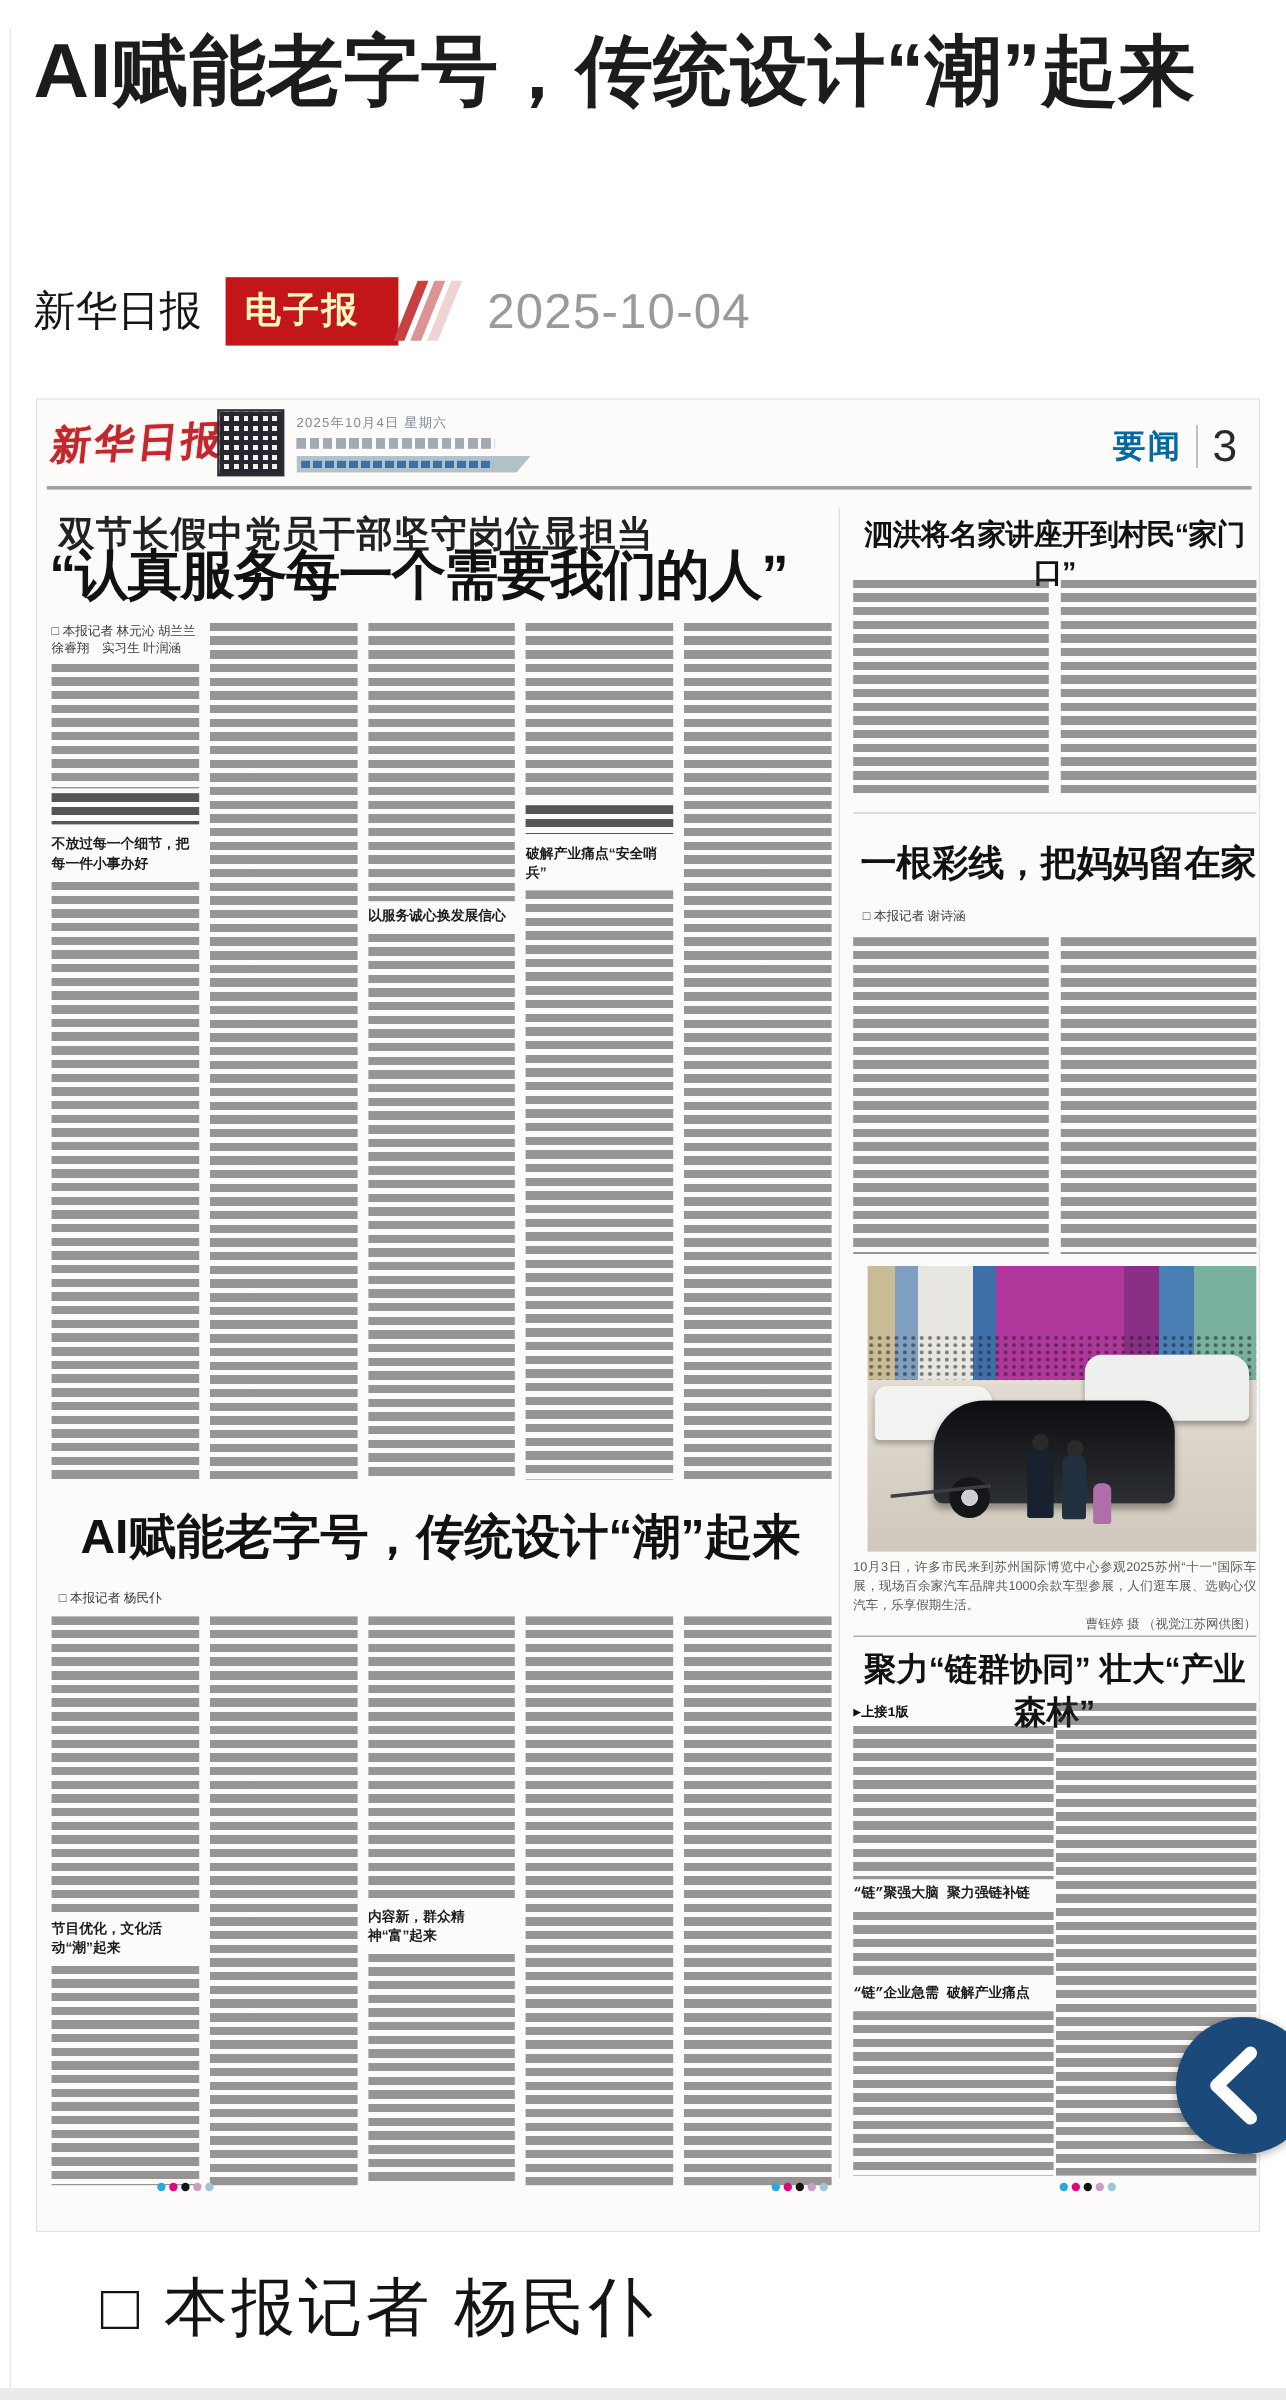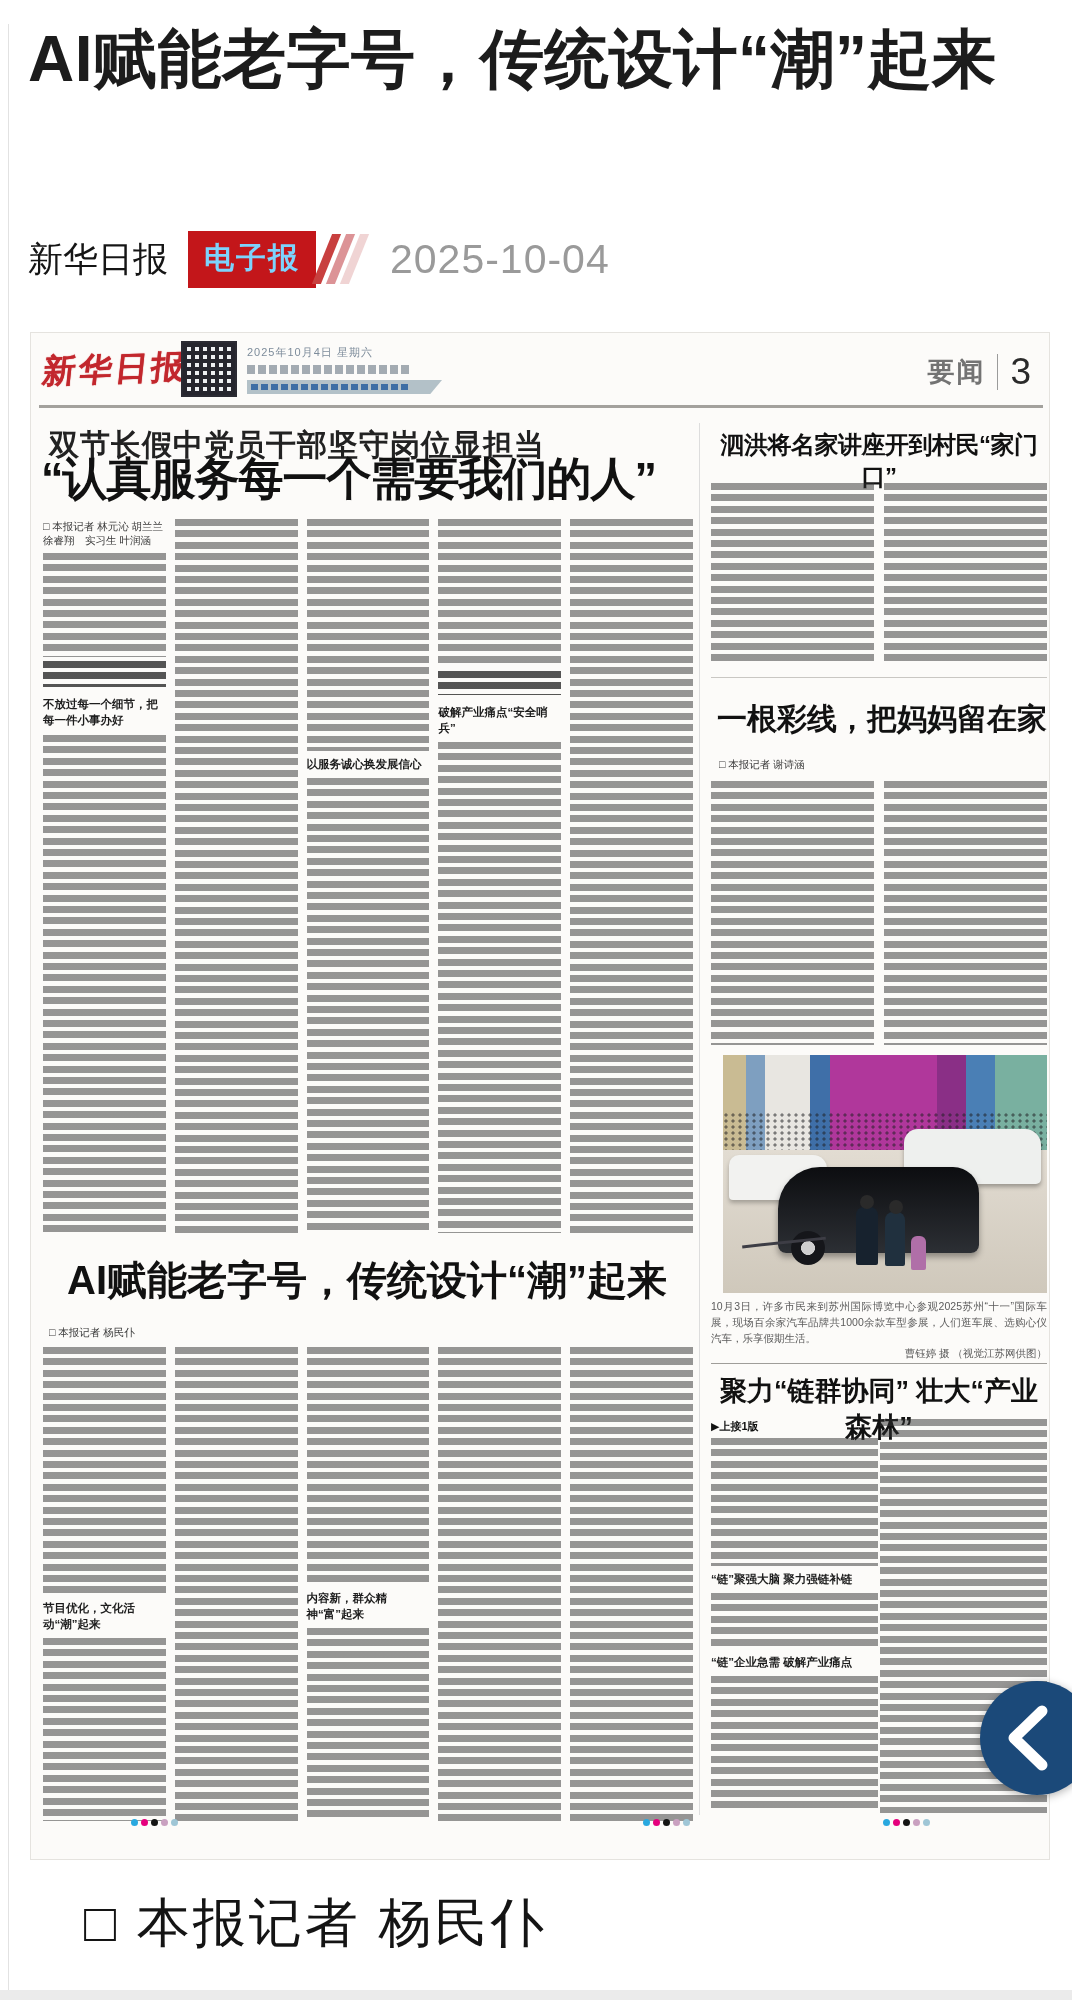--- a/index.html
+++ b/index.html
@@ -5,22 +5,22 @@
   html,body{margin:0;padding:0;background:#fff;}
   #screen{position:relative;width:1072px;height:2000px;background:#ffffff;overflow:hidden;
     font-family:"Liberation Sans","DejaVu Sans",sans-serif;}
   .abs{position:absolute;}
 
   
   .page-title{left:28px;top:16px;width:995px;font-size:64px;line-height:87px;font-weight:700;
     color:#1c1c1c;letter-spacing:.5px;}
   .meta-row{left:28px;top:233px;height:52px;display:flex;align-items:center;}
   .src-label{font-size:35px;color:#151515;font-weight:500;}
-  .badge{margin-left:20px;background:#c3161a;color:#7dd3fc;font-size:30px;font-weight:700;
-    padding:7px 16px 9px 16px;letter-spacing:2px;}
+  .badge{margin-left:20px;background:#c3161a;color:#fef9c3;font-size:30px;font-weight:700;
+    padding:7px 32px 9px 16px;letter-spacing:2px;}
   .stripes{display:flex;margin-left:6px;height:50px;align-items:stretch;}
   .stripe{width:9px;margin-right:5px;transform:skewX(-22deg);}
   .s1{background:#c8403f;}.s2{background:#dc9396;}.s3{background:#f0d4d4;}
   .pub-date{margin-left:26px;font-size:41px;color:#9a9a9a;letter-spacing:1px;}
 
   
   .paper{left:30px;top:332px;width:1020px;height:1528px;background:#fcfbf9;
     border:1px solid #e5e3df;box-sizing:border-box;}
   .paper .abs{position:absolute;}
 
@@ -31,21 +31,21 @@
                repeating-linear-gradient(90deg,#26262e 0 4px,#eef0f2 4px 8px);}
   .mast-lines{left:216px;top:12px;width:230px;}
   .m-date{font-size:11px;color:#7d8c9b;letter-spacing:1px;}
   .m-sim{margin-top:5px;width:165px;height:9px;
     background:repeating-linear-gradient(90deg,rgba(90,105,120,.55) 0 8px,transparent 8px 11px);}
   .m-weather{margin-top:6px;width:195px;height:14px;background:#b3c1c8;
     clip-path:polygon(0 0,100% 0,94% 100%,0 100%);display:flex;align-items:center;padding-left:4px;box-sizing:border-box;}
   .m-weather-in{width:160px;height:6px;
     background:repeating-linear-gradient(90deg,#3d6ea5 0 7px,transparent 7px 10px);}
   .mast-right{right:18px;top:18px;display:flex;align-items:center;}
-  .sec-label{font-size:27px;font-weight:800;color:#737373;letter-spacing:2px;}
+  .sec-label{font-size:27px;font-weight:800;color:#0369a1;letter-spacing:2px;}
   .sec-div{width:1px;height:36px;background:#9b9b9b;margin:0 12px;}
   .pg-num{font-size:37px;color:#2a2a2a;}
   .mast-rule{left:8px;top:72px;width:1004px;height:3px;background:#a3a19d;}
 
   
   .kicker{left:18px;top:92px;font-size:30px;font-weight:700;color:#222;letter-spacing:1px;}
   .lead-headline{left:10px;top:120px;width:652px;font-size:45px;line-height:1.15;font-weight:900;
     color:#111;letter-spacing:-1px;}
   .cols{display:flex;}
   .col{display:flex;flex-direction:column;box-sizing:border-box;}
@@ -90,21 +90,21 @@
   .person:before{content:"";position:absolute;left:4px;top:-12px;width:14px;height:14px;border-radius:50%;background:#2a2a2a;}
   .person2{left:50%;top:66%;width:20px;height:54px;background:#20303e;border-radius:8px 8px 2px 2px;}
   .child{left:58%;top:76%;width:15px;height:34px;background:#b06fa8;border-radius:6px 6px 2px 2px;}
   .stanchion{left:6%;top:78%;width:26%;height:3px;background:#3d3d45;transform:rotate(-6deg);}
 
   .caption-wrap{left:680px;top:966px;width:336px;}
   .caption-text{font-size:10.5px;color:#5b5b5b;line-height:1.5;text-align:justify;}
   .caption-credit{font-size:10.5px;color:#5b5b5b;text-align:right;margin-top:1px;}
   .rule-r2{left:680px;top:1030px;width:336px;height:1px;background:#9f9d99;}
   .ch-headline{left:680px;top:1040px;width:336px;text-align:center;font-size:27px;font-weight:900;color:#111;}
-  .cols-ch{left:680px;top:1086px;width:336px;height:394px;gap:2px;}
+  .cols-ch{left:680px;top:1086px;width:336px;height:394px;gap:2px;font-family:Liberation Mono, monospace;}
   .lead-marker{font-size:11px;font-weight:800;color:#111;margin-bottom:4px;}
 
   .cmyk{display:flex;align-items:center;gap:3px;}
   .dot{width:7px;height:7px;border-radius:50%;}
   .dc{background:#29a8df;}.dm{background:#e5007d;}.dk{background:#141414;}
   .dl1{background:#c9a0c0;}.dl2{background:#9fc6d6;}
 
   
   .fab{left:980px;top:1681px;width:114px;height:114px;border-radius:50%;background:#1b4979;
     box-shadow:0 2px 8px rgba(0,0,0,.3);cursor:pointer;}

